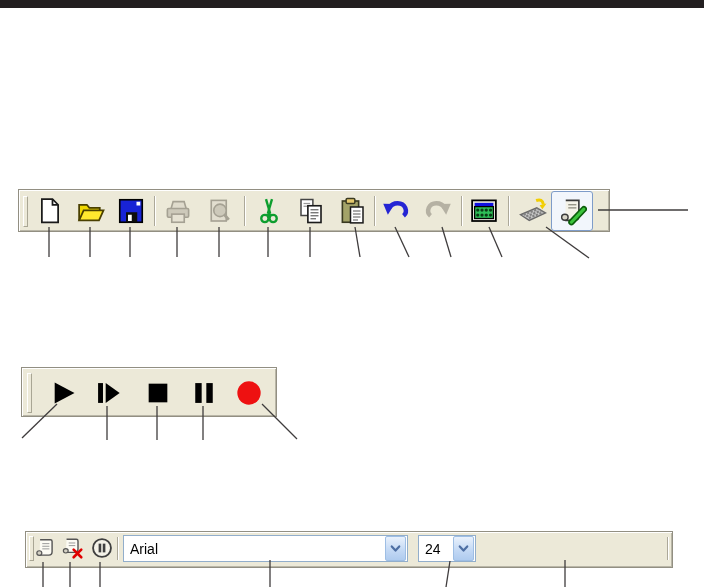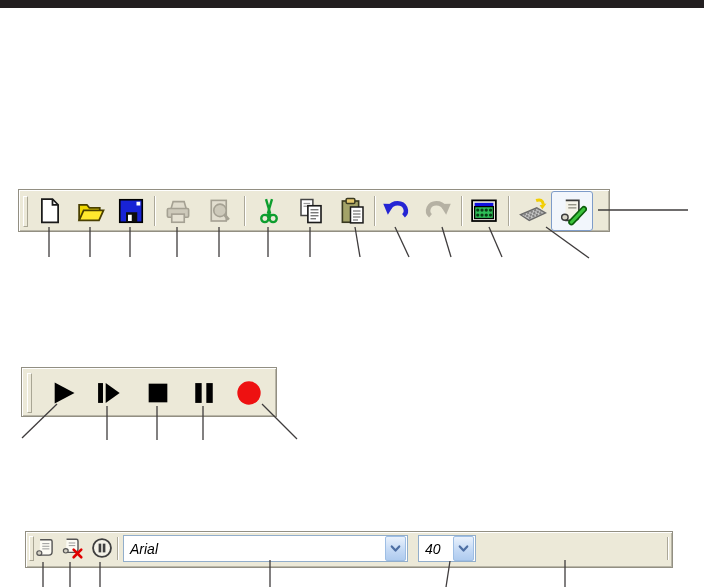--- a/index.html
+++ b/index.html
@@ -4,21 +4,21 @@
 <style>
   html,body{margin:0;padding:0;background:#fff;}
   .canvas{position:relative;width:704px;height:587px;background:#ffffff;overflow:hidden;
           font-family:"Liberation Sans",sans-serif;}
   .top-rule{position:absolute;left:0;top:0;width:704px;height:8px;background:#231F20;}
 
   .toolbar{position:absolute;background:#ECE9D8;border:1px solid #928F82;
            box-shadow:inset 1px 1px 0 #FFFFFF, inset -1px -1px 0 #B9B6A7;box-sizing:border-box;}
   .tb1{left:18px;top:189px;width:592px;height:43px;}
   .tb2{left:21px;top:367px;width:256px;height:50px;}
-  .tb3{left:25px;top:531px;width:648px;height:37px;font-style:italic;}
+  .tb3{left:25px;top:531px;width:648px;height:37px;}
 
   .grip{position:absolute;width:3px;background:#ECE9D8;
         border-top:1px solid #fff;border-left:1px solid #fff;
         border-right:1px solid #A9A694;border-bottom:1px solid #A9A694;}
   .tb1 .grip{left:4px;top:6px;height:29px;}
   .tb2 .grip{left:5px;top:5px;height:38px;}
   .tb3 .grip{left:3px;top:4px;height:23px;}
 
   .tbtn{position:absolute;width:38px;height:38px;top:2px;display:flex;align-items:center;justify-content:center;}
   .tb2 .tbtn{width:34px;height:34px;top:8px;}
@@ -268,21 +268,21 @@
     <div class="combo" style="left:97px;width:285px">
       <span class="val">Arial</span>
       <span class="arrow">
         <svg width="15" height="15" viewBox="0 0 18 18">
             <path d="M4.5 6.5l4.5 5 4.5-5" fill="none" stroke="#4E6FA3" stroke-width="2.6" stroke-linecap="round" stroke-linejoin="round"></path>
           </svg>
       </span>
     </div>
 
     <div class="combo" style="left:392px;width:58px">
-      <span class="val">40</span>
+      <span class="val">24</span>
       <span class="arrow">
         <svg width="15" height="15" viewBox="0 0 18 18">
             <path d="M4.5 6.5l4.5 5 4.5-5" fill="none" stroke="#4E6FA3" stroke-width="2.6" stroke-linecap="round" stroke-linejoin="round"></path>
           </svg>
       </span>
     </div>
 
 
     <div class="sep" style="left:641px"></div>
   </div>

